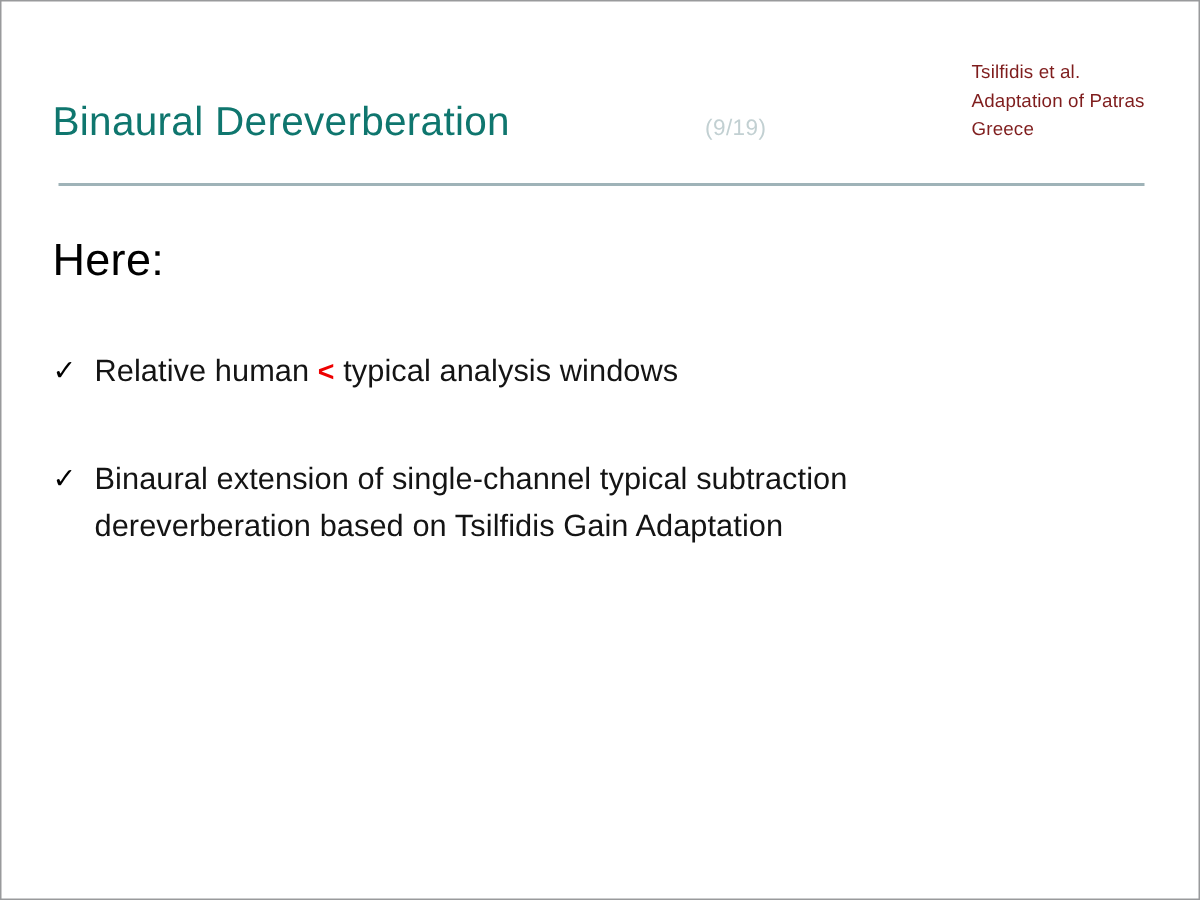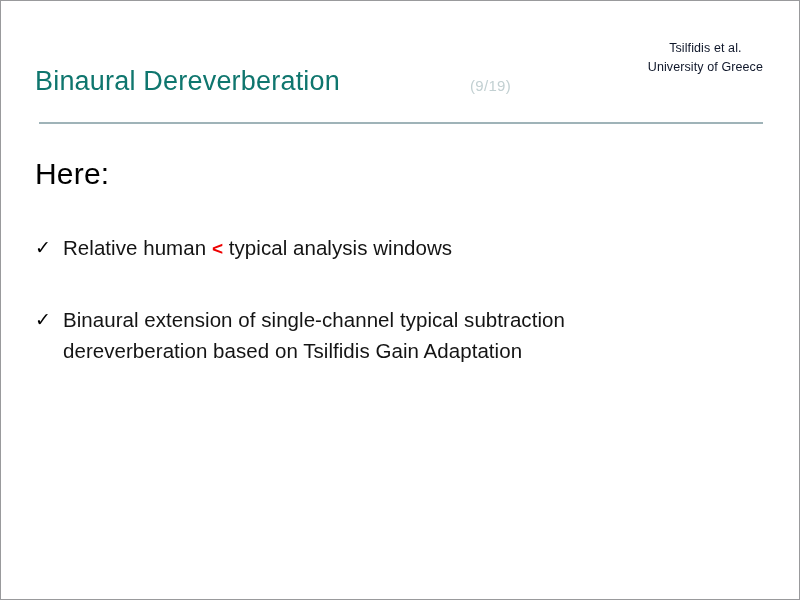--- a/index.html
+++ b/index.html
@@ -47,24 +47,24 @@
     font-size: 15px;
     font-weight: 400;
     color: #c2d0d2;
     white-space: nowrap;
     letter-spacing: 0.3px;
   }
   .affiliation {
     position: absolute;
     right: 38px;
     top: 38px;
-    text-align: center;
+    text-align: left;
     font-size: 12.5px;
     line-height: 19px;
-    color: #0f172a;
+    color: #7f1d1d;
     letter-spacing: 0.1px;
   }
   .affiliation div {
     white-space: nowrap;
   }
   .header-rule {
     position: absolute;
     left: 38px;
     top: 121px;
     width: 724px;
@@ -131,21 +131,22 @@
 <div class="slide">
 
   <div class="header">
 
     <div class="slide-title">Binaural Dereverberation</div>
 
     <div class="page-indicator">(9/19)</div>
 
     <div class="affiliation">
       <div>Tsilfidis et al.</div>
-      <div>University of Greece</div>
+      <div>Adaptation of Patras</div>
+      <div>Greece</div>
     </div>
 
     <div class="header-rule"></div>
   </div>
 
   <div class="body-area">
 
     <div class="heading">Here:</div>
 
     <div class="bullet-list">

